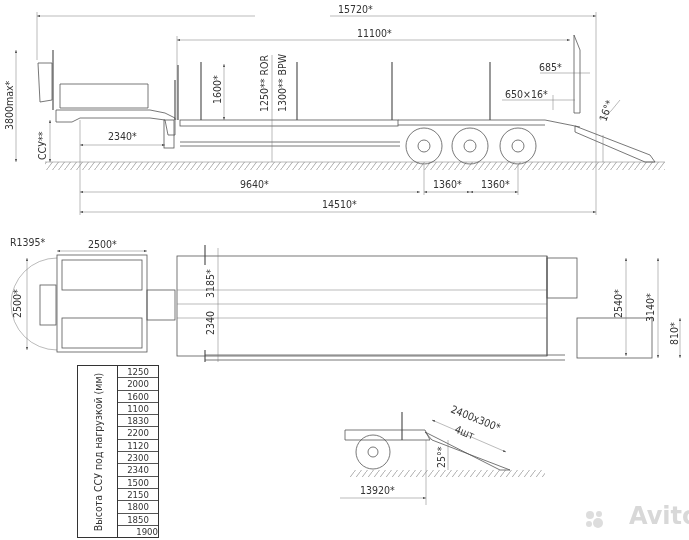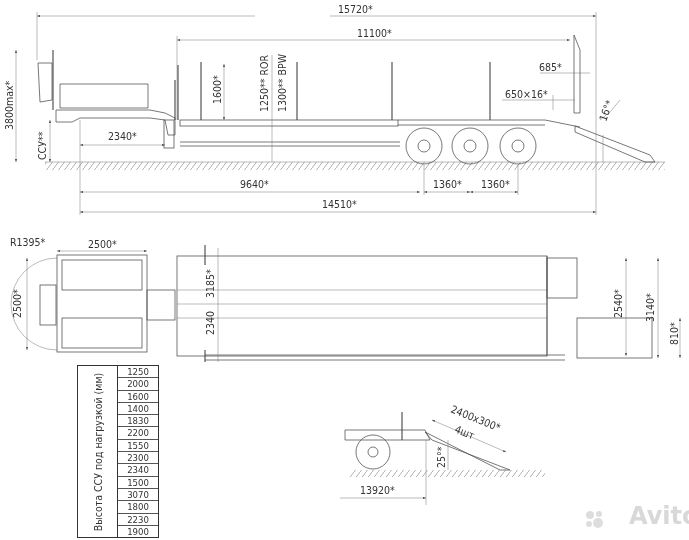--- a/index.html
+++ b/index.html
@@ -7,21 +7,21 @@
   svg{position:absolute;left:0;top:0;}
   .ln{stroke:#555;stroke-width:0.8;fill:none;}
   .lt{stroke:#777;stroke-width:0.5;fill:none;}
   .bd{stroke:#444;stroke-width:1.1;fill:none;}
   .dim{font-size:10.5px;fill:#333;font-family:"DejaVu Sans Condensed","DejaVu Sans",sans-serif;}
   .tbl{position:absolute;left:77px;top:365px;width:82px;height:173px;border:1.5px solid #333;box-sizing:border-box;display:flex;}
   .tbl-head{width:39px;border-right:1.5px solid #333;position:relative;}
   .tbl-head span{position:absolute;left:50%;top:50%;transform:translate(-50%,-50%) rotate(-90deg);white-space:nowrap;font-size:10.5px;color:#333;font-family:"DejaVu Sans Condensed","DejaVu Sans",sans-serif;}
   .tbl-col{flex:1;display:flex;flex-direction:column;}
   .tbl-cell{flex:1;border-bottom:1px solid #555;font-size:9.5px;color:#333;text-align:center;line-height:11.3px;font-family:"DejaVu Sans Condensed","DejaVu Sans",sans-serif;}
-  .tbl-cell:last-child{border-bottom:none;}
+  .tbl-cell:last-child{border-bottom:none;text-align:right;}
   .wm{position:absolute;left:582px;top:502px;font-size:24px;color:#d8d8d8;font-family:"DejaVu Sans",sans-serif;font-weight:bold;}
   .wm-dots{position:absolute;left:584px;top:509px;width:22px;height:20px;}
 </style>
 </head>
 <body>
 
 <div id="root">
 <svg width="689" height="540" viewBox="0 0 689 540">
   <defs>
     <pattern id="hatch" width="6" height="8" patternUnits="userSpaceOnUse">
@@ -180,30 +180,30 @@
 </svg>
 
 <div class="tbl">
   <div class="tbl-head">
     <span>Высота ССУ под нагрузкой (мм)</span>
   </div>
   <div class="tbl-col">
     <div class="tbl-cell">1250</div>
     <div class="tbl-cell">2000</div>
     <div class="tbl-cell">1600</div>
-    <div class="tbl-cell">1400</div>
+    <div class="tbl-cell">1100</div>
     <div class="tbl-cell">1830</div>
     <div class="tbl-cell">2200</div>
-    <div class="tbl-cell">1550</div>
+    <div class="tbl-cell">1120</div>
     <div class="tbl-cell">2300</div>
     <div class="tbl-cell">2340</div>
     <div class="tbl-cell">1500</div>
-    <div class="tbl-cell">3070</div>
+    <div class="tbl-cell">2150</div>
     <div class="tbl-cell">1800</div>
-    <div class="tbl-cell">2230</div>
+    <div class="tbl-cell">1850</div>
     <div class="tbl-cell">1900</div>
   </div>
 </div>
 
 <svg class="wm-dots" width="22" height="20" viewBox="0 0 22 20">
   <circle cx="6" cy="6" r="4" fill="#ddd"></circle>
       <circle cx="15" cy="5" r="3" fill="#ddd"></circle>
   <circle cx="14" cy="14" r="5" fill="#ddd"></circle>
       <circle cx="5" cy="15" r="3" fill="#ddd"></circle>
 </svg>

